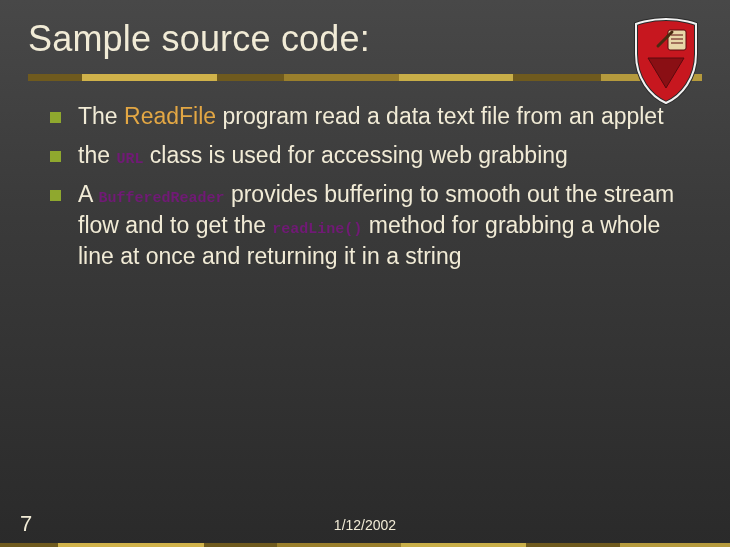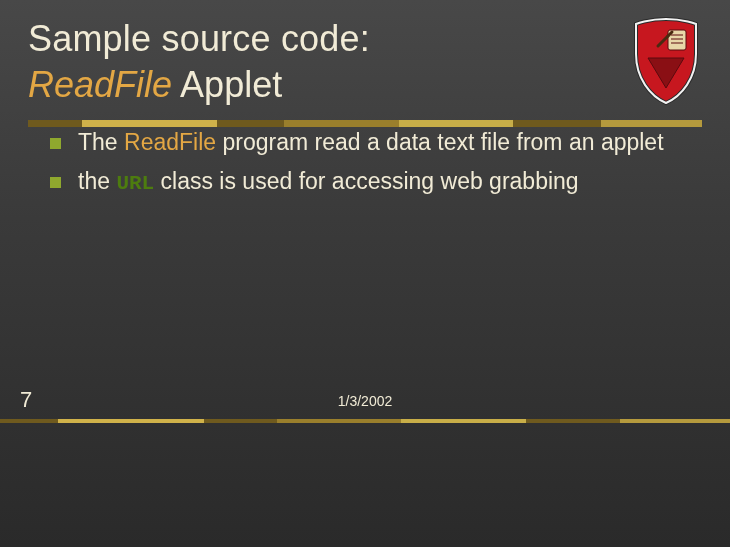--- a/index.html
+++ b/index.html
@@ -5,21 +5,21 @@
   * { margin: 0; padding: 0; box-sizing: border-box; }
   html, body { width: 730px; height: 547px; overflow: hidden; }
   body {
     background: linear-gradient(to bottom, #484848 0%, #3a3a3a 40%, #2a2a2a 100%);
     font-family: Arial, Helvetica, sans-serif;
     color: #f1ebd6;
     position: relative;
   }
   .slide {
     width: 730px;
-    height: 423px;
+    height: 547px;
     position: relative;
     padding: 18px 28px 0 28px;
   }
   .title-block {
     padding-right: 110px;
   }
   .title-line1 {
     font-size: 36px;
     font-weight: 400;
     color: #f1ebd6;
@@ -50,20 +50,21 @@
       #6f5a1e 0%, #6f5a1e 8%,
       #d0b24a 8%, #d0b24a 28%,
       #6f5a1e 28%, #6f5a1e 38%,
       #9a7f2c 38%, #9a7f2c 55%,
       #c8ae48 55%, #c8ae48 72%,
       #6f5a1e 72%, #6f5a1e 85%,
       #b59a3d 85%, #b59a3d 100%);
   }
   .bullets {
     list-style: none;
+    margin-top: 20px;
     padding: 0 22px 0 22px;
   }
   .bullets li {
     position: relative;
     padding-left: 28px;
     font-size: 23px;
     line-height: 1.35;
     color: #f1ebd6;
     margin-bottom: 8px;
     font-weight: 400;
@@ -73,23 +74,23 @@
     position: absolute;
     left: 0;
     top: 11px;
     width: 11px;
     height: 11px;
     background: #8fa82e;
   }
   .hl { color: #e3a744; }
   .code {
     font-family: "Courier New", Courier, monospace;
-    color: #4d7c0f;
+    color: #701a75;
     font-weight: bold;
-    font-size: 21px;
+    font-size: 15px;
   }
   .watermark {
     position: absolute;
     left: 50%;
     top: 398px;
     transform: translateX(-50%);
     font-size: 26px;
     color: rgba(255,255,255,0.08);
     letter-spacing: 1px;
     white-space: nowrap;
@@ -142,31 +143,29 @@
       <line x1="43" y1="19" x2="55" y2="19" stroke="#5a0a0e" stroke-width="1"></line>
       <line x1="43" y1="23" x2="55" y2="23" stroke="#5a0a0e" stroke-width="1"></line>
       <line x1="43" y1="27" x2="55" y2="27" stroke="#5a0a0e" stroke-width="1"></line>
       <path d="M30 30 L40 20" stroke="#4a2a10" stroke-width="3" stroke-linecap="round"></path>
       <path d="M40 20 L44 16" stroke="#4a2a10" stroke-width="3" stroke-linecap="round"></path>
     </svg>
   </div>
 
   <div class="title-block">
     <div class="title-line1">Sample source code:</div>
-    <div class="title-line2">
-      <span class="title-em">ReadFile</span><span> Applet</span>
-    </div>
   </div>
 
   <div class="divider"></div>
 
   <ul class="bullets">
       <li><span>The </span><span class="hl">ReadFile</span><span> program read a data text file from an applet</span></li>
       <li><span>the </span><span class="code">URL</span><span> class is used for accessing web grabbing</span></li>
+      <li><span>A </span><span class="code">BufferedReader</span><span> provides buffering to smooth out the stream flow and to get the </span><span class="code">readLine()</span><span> method for grabbing a whole line at once and returning it in a string</span></li>
     </ul>
 
   <div class="watermark"></div>
 
   <div class="page-num">7</div>
-  <div class="footer">1/3/2002</div>
+  <div class="footer">1/12/2002</div>
 
   <div class="divider-bottom"></div>
 </div>
 
 </body></html>

